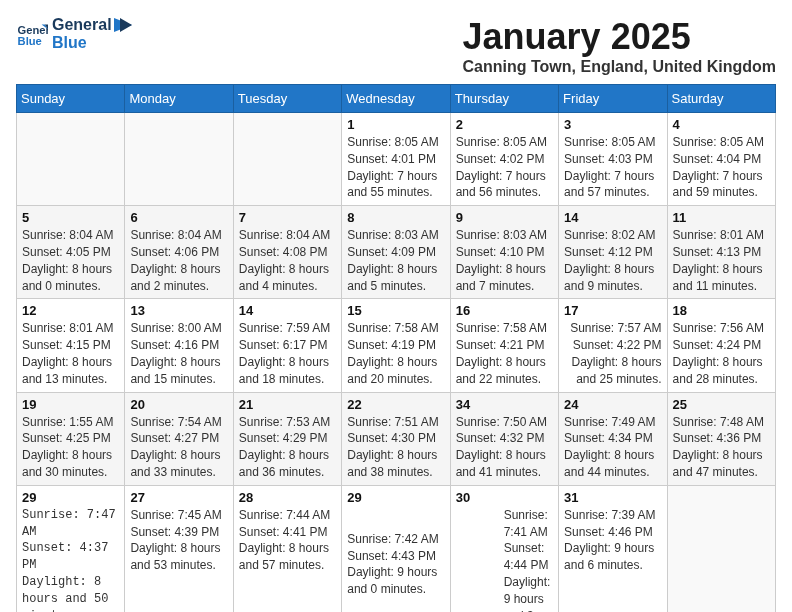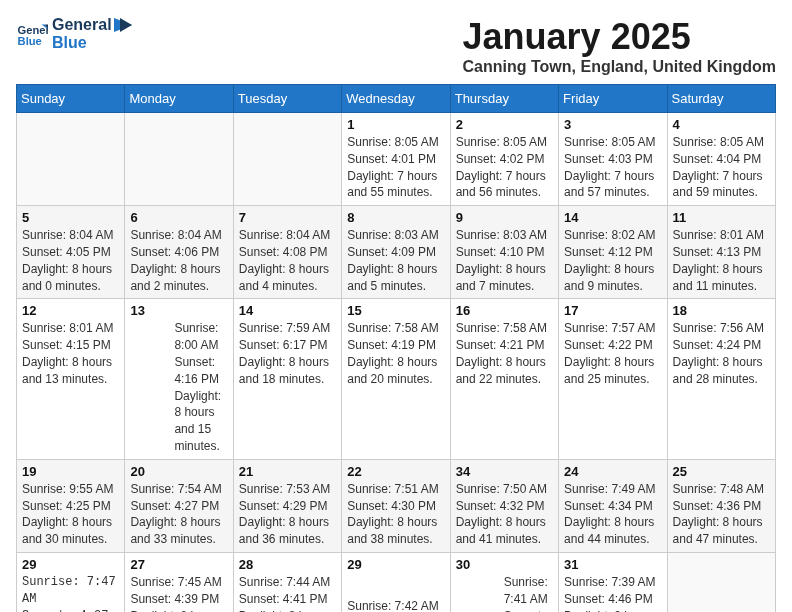--- a/index.html
+++ b/index.html
@@ -194,21 +194,21 @@
       </tr>
       <tr>
         <td>
           <div class="day-number">12</div>
           <div class="day-detail" style="white-space: pre-line;">Sunrise: 8:01 AM
 Sunset: 4:15 PM
 Daylight: 8 hours and 13 minutes.</div>
         </td>
         <td>
           <div class="day-number">13</div>
-          <div class="day-detail" style="white-space: pre-line; margin-left: 44px;">Sunrise: 8:00 AM
+          <div class="day-detail" style="white-space: pre-line;">Sunrise: 8:00 AM
 Sunset: 4:16 PM
 Daylight: 8 hours and 15 minutes.</div>
         </td>
         <td>
           <div class="day-number">14</div>
           <div class="day-detail" style="white-space: pre-line;">Sunrise: 7:59 AM
 Sunset: 6:17 PM
 Daylight: 8 hours and 18 minutes.</div>
         </td>
         <td>
@@ -218,35 +218,35 @@
 Daylight: 8 hours and 20 minutes.</div>
         </td>
         <td>
           <div class="day-number">16</div>
           <div class="day-detail" style="white-space: pre-line;">Sunrise: 7:58 AM
 Sunset: 4:21 PM
 Daylight: 8 hours and 22 minutes.</div>
         </td>
         <td>
           <div class="day-number">17</div>
-          <div class="day-detail" style="white-space: pre-line;">Sunrise: 7:57 AM
+          <div class="day-detail" style="white-space: pre-line; text-align: right;">Sunrise: 7:57 AM
 Sunset: 4:22 PM
 Daylight: 8 hours and 25 minutes.</div>
         </td>
         <td>
           <div class="day-number">18</div>
           <div class="day-detail" style="white-space: pre-line;">Sunrise: 7:56 AM
 Sunset: 4:24 PM
 Daylight: 8 hours and 28 minutes.</div>
         </td>
       </tr>
       <tr>
         <td>
           <div class="day-number">19</div>
-          <div class="day-detail" style="white-space: pre-line;">Sunrise: 9:55 AM
+          <div class="day-detail" style="white-space: pre-line;">Sunrise: 1:55 AM
 Sunset: 4:25 PM
 Daylight: 8 hours and 30 minutes.</div>
         </td>
         <td>
           <div class="day-number">20</div>
           <div class="day-detail" style="white-space: pre-line;">Sunrise: 7:54 AM
 Sunset: 4:27 PM
 Daylight: 8 hours and 33 minutes.</div>
         </td>
         <td>

